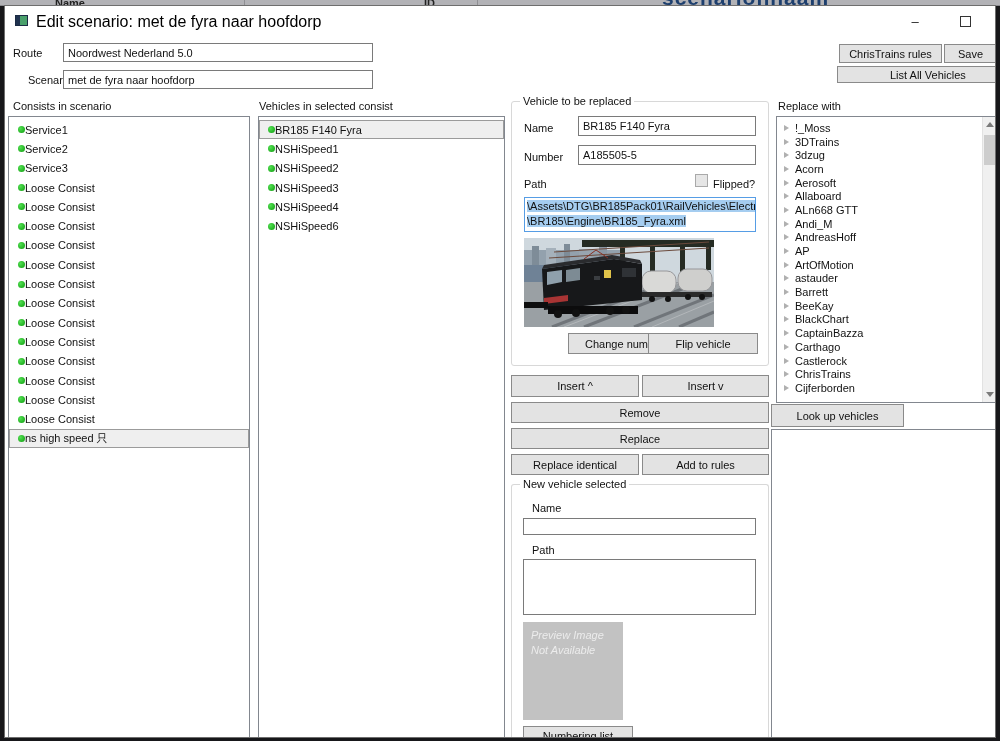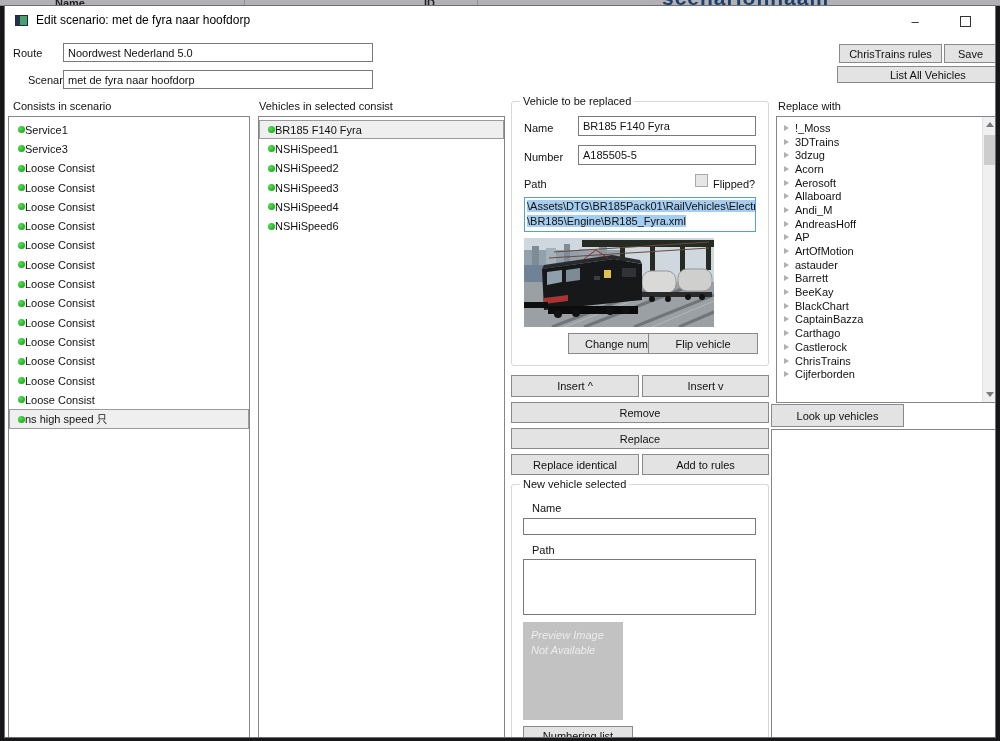--- a/index.html
+++ b/index.html
@@ -16,21 +16,21 @@
   
   #dialog{position:absolute;left:4px;top:5px;width:992px;height:733px;background:#fff;
           border:1px solid #6e6e6e;box-sizing:border-box;overflow:hidden;z-index:2;}
   .abs{position:absolute;box-sizing:border-box;}
   .lbl{font-size:11px;color:#111;}
   
   #titlebar{left:0;top:0;width:100%;height:28px;background:#fff;}
   #title-icon{left:10px;top:9px;width:13px;height:11px;
               background:linear-gradient(90deg,#20324f 0 34%,#49a06b 34% 100%);
               border:1px solid #1b2b44;}
-  #title-text{left:31px;top:7px;font-size:12px;color:#000;}
+  #title-text{left:31px;top:7px;font-size:16px;color:#000;}
   .wbtn{top:6px;width:30px;height:18px;display:flex;align-items:center;justify-content:center;
         font-size:13px;color:#222;background:#fff;}
   #btn-min{left:895px;} 
   #btn-max{left:945px;}
   #max-glyph{width:9px;height:9px;border:1px solid #333;}
   #btn-close{left:982px;}
   
   .tinput{border:1px solid #7a7a7a;background:#fff;font-family:"Liberation Sans",sans-serif;
           font-size:11px;padding:1px 4px;color:#111;}
   .btn{background:#e3e3e3;border:1px solid #8a8a8a;display:flex;align-items:center;
@@ -104,20 +104,24 @@
     <div class="abs btn" style="left:832px;top:60px;width:177px;height:17px;justify-content:flex-start;padding-left:52px;">List All Vehicles</div>
 
     <div class="abs lbl" style="left:8px;top:94px;">Consists in scenario</div>
     <div class="abs listbox" style="left:3px;top:110px;width:242px;height:623px;">
 
         <div class="lrow">
           <span class="dot"></span>
           <span>Service1</span>
         </div>
 
+        <div class="lrow">
+          <span class="dot"></span>
+          <span>Service2</span>
+        </div>
 
         <div class="lrow">
           <span class="dot"></span>
           <span>Service3</span>
         </div>
 
         <div class="lrow">
           <span class="dot"></span>
           <span>Loose Consist</span>
         </div>
@@ -349,20 +353,24 @@
         <div class="trow">
           <span class="tri"></span>
           <span>Aerosoft</span>
         </div>
 
         <div class="trow">
           <span class="tri"></span>
           <span>Allaboard</span>
         </div>
 
+        <div class="trow">
+          <span class="tri"></span>
+          <span>ALn668 GTT</span>
+        </div>
 
         <div class="trow">
           <span class="tri"></span>
           <span>Andi_M</span>
         </div>
 
         <div class="trow">
           <span class="tri"></span>
           <span>AndreasHoff</span>
         </div>

